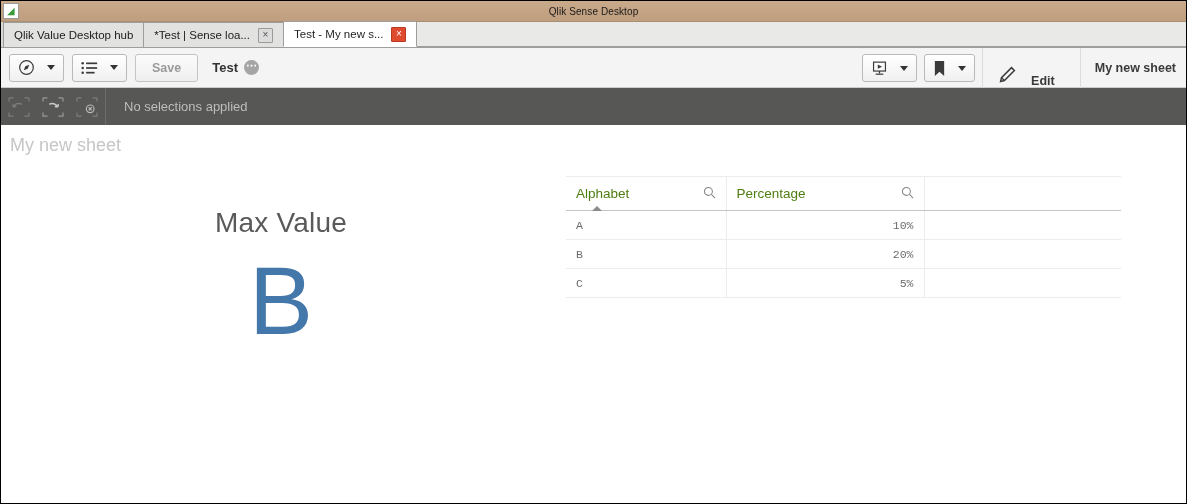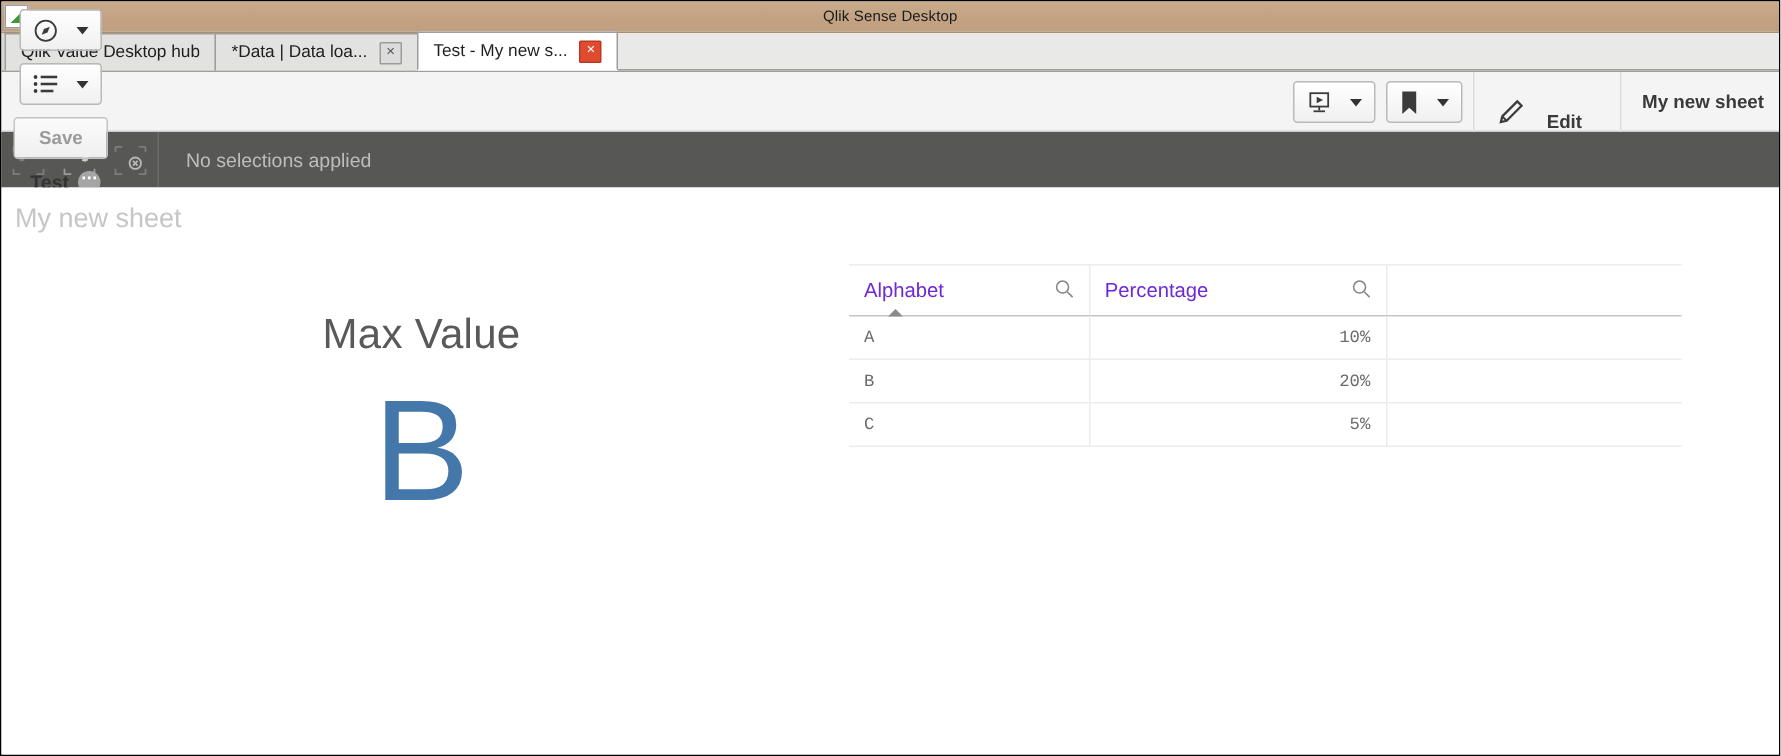--- a/index.html
+++ b/index.html
@@ -93,21 +93,21 @@
 
   
   .qtoolbar {
     height: 40px;
     flex: 0 0 40px;
     background: #f4f4f4;
     border-bottom: 1px solid #cccccc;
     display: flex; align-items: center;
     position: relative;
   }
-  .toolbar-left { display: flex; align-items: center; padding-left: 8px; gap: 8px; flex-direction: column; }
+  .toolbar-left { display: flex; align-items: center; padding-left: 8px; gap: 8px; }
   .toolbar-right { position: absolute; right: 0; top: 0; height: 40px; display: flex; align-items: center; gap: 7px; padding-right: 0; }
 
   .btn-group {
     display: flex; align-items: center;
     height: 28px;
     border: 1px solid #b9b9b9;
     border-radius: 3px;
     background: linear-gradient(to bottom,#ffffff,#f0f0f0);
     cursor: pointer;
   }
@@ -206,21 +206,21 @@
     color: #595959;
     height: 29px;
     padding: 0 10px;
     border-bottom: 1px solid #ececed;
     border-right: 1px solid #ececed;
     vertical-align: middle;
   }
   .tbl thead th {
     height: 34px;
     font-size: 13.5px;
-    color: #6d28d9;
+    color: #4d7c0f;
     border-bottom: 1px solid #c5c5c5;
     border-top: 1px solid #ececed;
     position: relative;
     cursor: pointer;
   }
   .th-inner { display: flex; align-items: center; justify-content: space-between; gap: 8px; }
   .th-inner.right { justify-content: space-between; }
   .th-inner.right .th-text { margin-right: 4px; }
   .sort-caret {
     position: absolute; bottom: -1px; left: 26px;
@@ -245,21 +245,21 @@
   <div class="titlebar">
     <div class="titlebar-icon">◢</div>
     <div class="titlebar-title">Qlik Sense Desktop</div>
   </div>
 
   <div class="tabstrip">
     <div class="tab inactive">
       <span class="tab-label">Qlik Value Desktop hub</span>
     </div>
     <div class="tab inactive">
-      <span class="tab-label">*Data | Data loa...</span>
+      <span class="tab-label">*Test | Sense loa...</span>
       <span class="tab-close">×</span>
     </div>
     <div class="tab active">
       <span class="tab-label">Test - My new s...</span>
       <span class="tab-close danger">×</span>
     </div>
     <div class="tabstrip-filler"></div>
   </div>
 
   <div class="qtoolbar">

